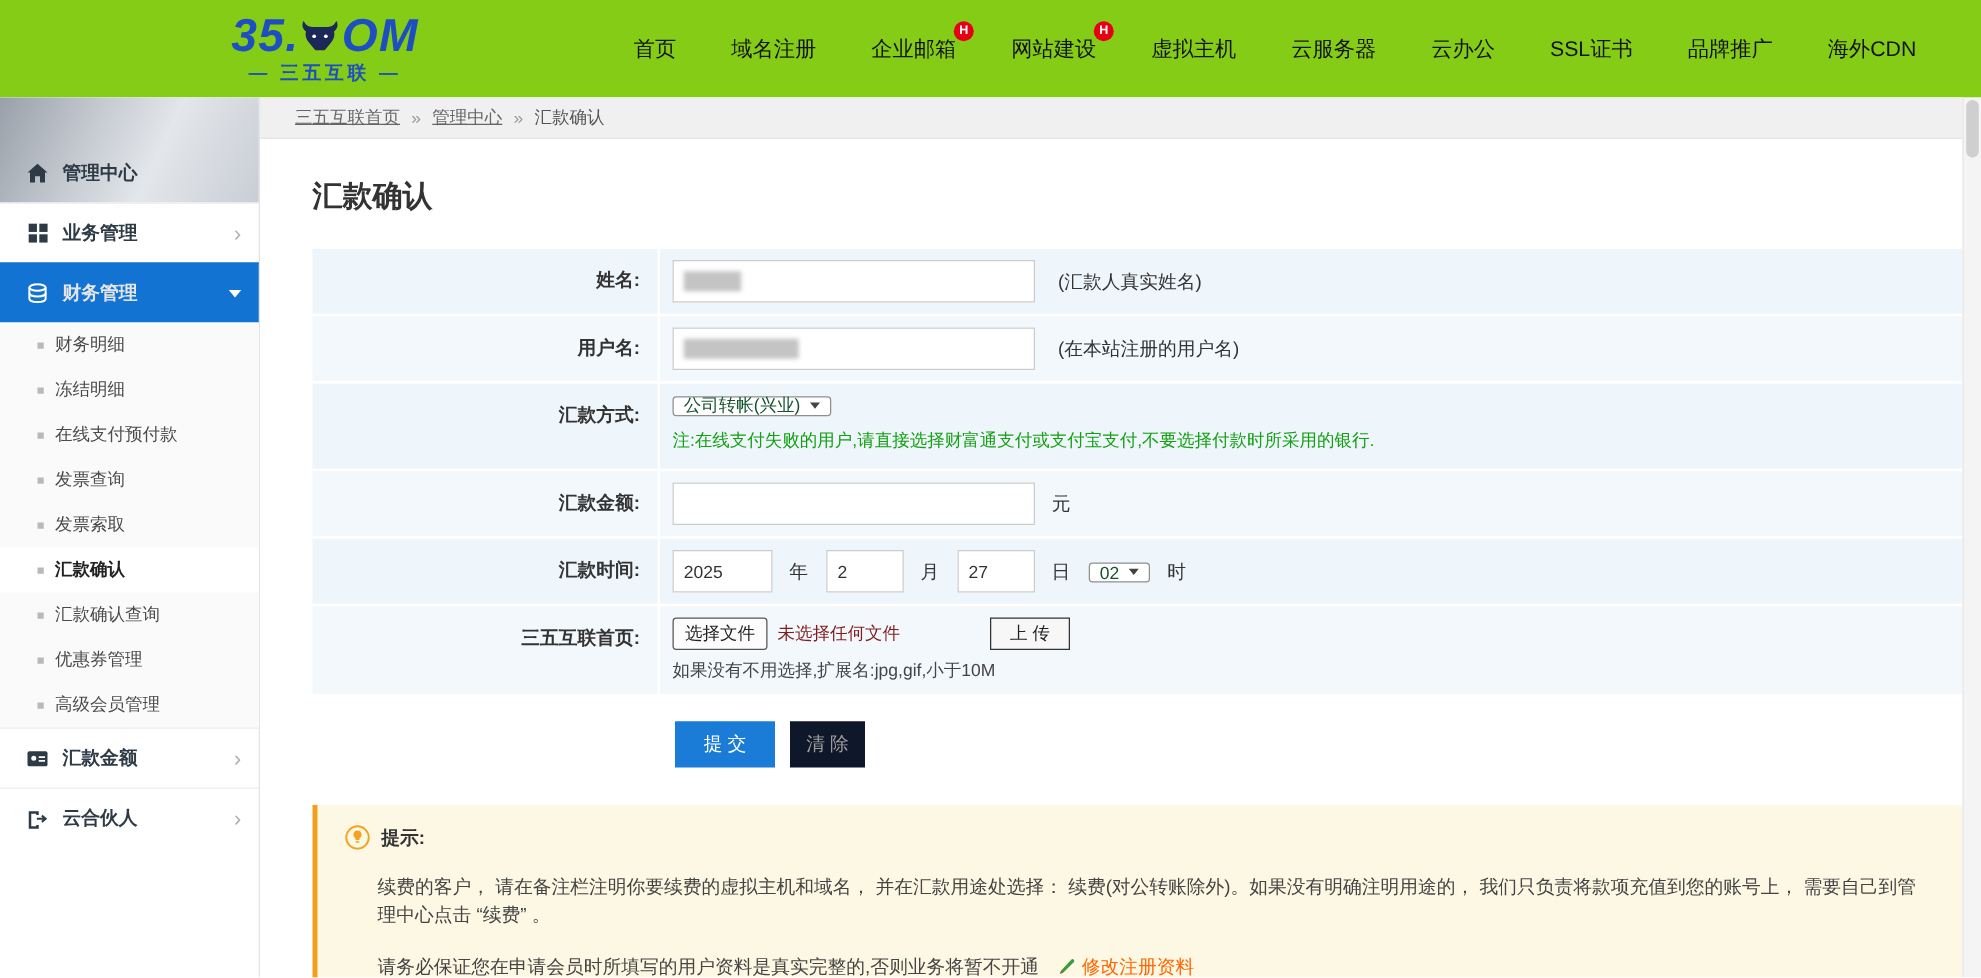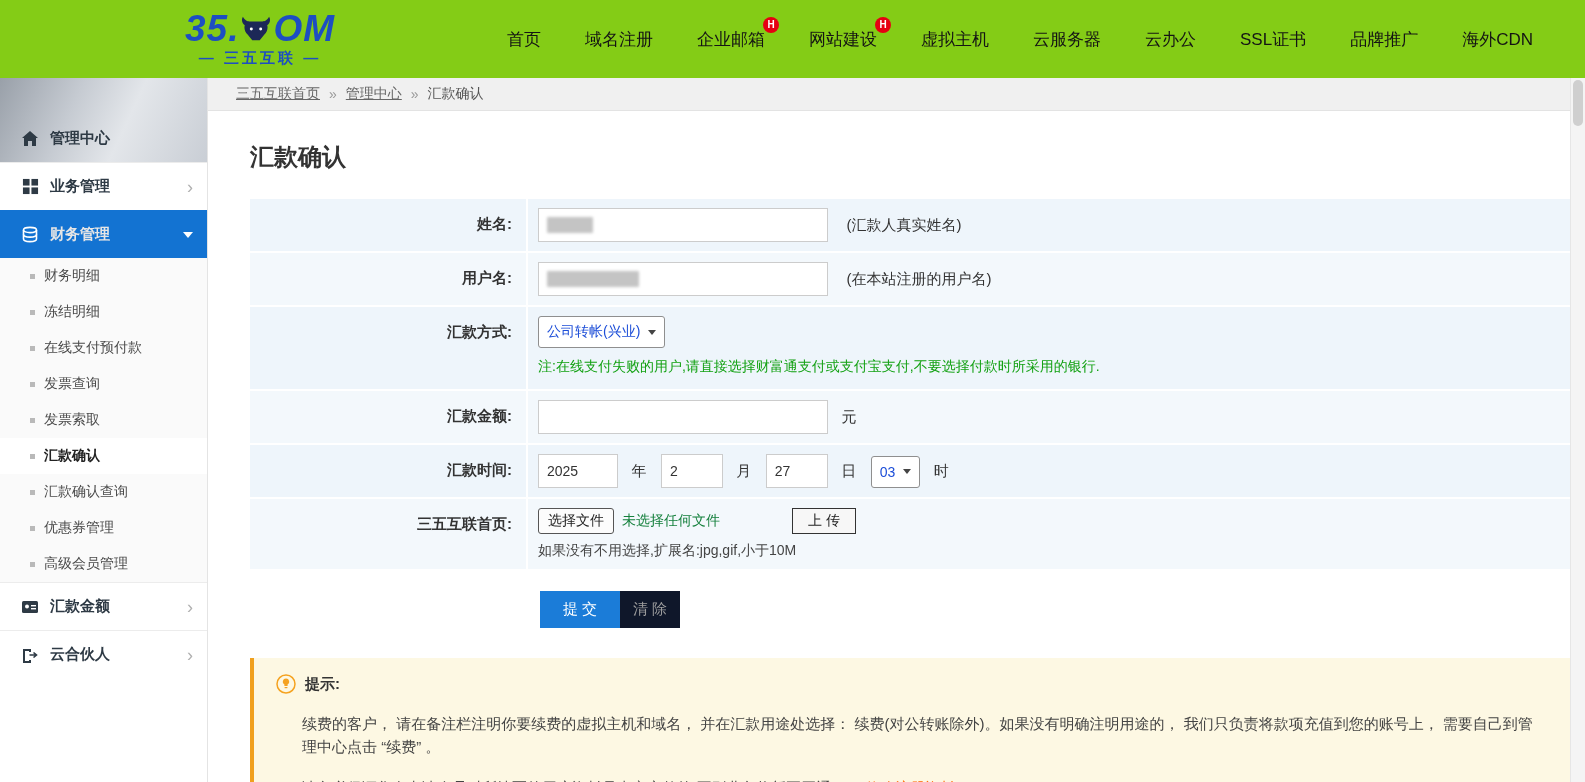--- a/index.html
+++ b/index.html
@@ -51,30 +51,30 @@
   .frow:nth-child(even){background:#f3f8fc;}
   .flabel{flex:0 0 278px;text-align:right;padding:16px 14px 0 0;font-size:15px;font-weight:bold;color:#333;border-right:2px solid #fff;}
   .ffield{flex:1;padding:9px 0 9px 10px;}
   .txt{height:34px;border:1px solid #ccc;background:#fff;padding:0 8px;font-size:14px;color:#333;width:290px;}
   .w80{width:80px;} .w62{width:62px;}
   .input-wrap{position:relative;display:inline-block;vertical-align:middle;}
   .redact{position:absolute;left:9px;top:9px;height:16px;background:#c4c4c4;filter:blur(1.5px);border-radius:1px;}
   .redact.r1{width:46px;} .redact.r2{width:92px;}
   .note{font-size:15px;color:#333;margin-left:14px;vertical-align:middle;}
   .unit{font-size:15px;color:#333;margin:0 10px 0 9px;vertical-align:middle;}
-  .sel{display:inline-flex;align-items:center;gap:8px;height:32px;border:1px solid #8f8f8f;border-radius:3px;background:#fff;padding:0 8px;font-size:14px;color:#1d4ed8;cursor:pointer;vertical-align:middle;}
+  .sel{display:inline-flex;align-items:center;gap:8px;height:16px;border:1px solid #8f8f8f;border-radius:3px;background:#fff;padding:0 8px;font-size:14px;color:#14532d;cursor:pointer;vertical-align:middle;}
   .caret{width:0;height:0;border-left:4px solid transparent;border-right:4px solid transparent;border-top:5px solid #444;}
   .tip{margin-top:10px;font-size:14px;color:#13a113;}
   .row-method .ffield{padding-bottom:13px;}
   .file-line{display:flex;align-items:center;}
   .file-btn{border:1px solid #555;background:#fcfcfc;border-radius:3px;padding:3px 9px;font-size:14px;color:#222;cursor:pointer;}
-  .no-file{font-size:14px;color:#15803d;margin-left:8px;}
+  .no-file{font-size:14px;color:#7f1d1d;margin-left:8px;}
   .upload-btn{border:1px solid #333;background:#f7f7f7;padding:3px 15px;font-size:14px;color:#222;margin-left:72px;cursor:pointer;}
   .hint{margin-top:8px;font-size:14px;color:#444;}
-  .actions{margin:22px 0 0 290px;display:flex;}
+  .actions{margin:22px 0 0 290px;display:flex;gap:12px;}
   .btn-submit{width:80px;height:37px;background:#1b7cd8;color:#fff;border:none;font-size:15px;cursor:pointer;}
   .btn-clear{width:60px;height:37px;background:#0f172a;color:#9f9f9f;border:none;font-size:15px;cursor:pointer;}
 
   
   .notice{margin-top:30px;background:#fdf8e3;border-left:4px solid #f0a01e;padding:16px 24px 26px 22px;}
   .notice-head{display:flex;align-items:center;gap:9px;font-size:15px;font-weight:bold;color:#333;}
   .notice p{margin-top:19px;font-size:15px;color:#444;line-height:1.5;padding-left:26px;}
   .link-orange{color:#f60;cursor:pointer;text-decoration:none;}
   .edit-icon{display:inline-block;vertical-align:-2px;margin:0 4px 0 12px;}
 
@@ -278,21 +278,21 @@
         <div class="frow">
           <div class="flabel">汇款时间:</div>
           <div class="ffield">
             <input class="txt w80" value="2025" style="">
             <span class="unit">年</span>
             <input class="txt w62" value="2" style="">
             <span class="unit">月</span>
             <input class="txt w62" value="27" style="">
             <span class="unit">日</span>
             <span class="sel">
-              <span>03</span>
+              <span>02</span>
               <span class="caret"></span>
             </span>
             <span class="unit">时</span>
           </div>
         </div>
 
         <div class="frow">
           <div class="flabel">三五互联首页:</div>
           <div class="ffield">
             <div class="file-line">

